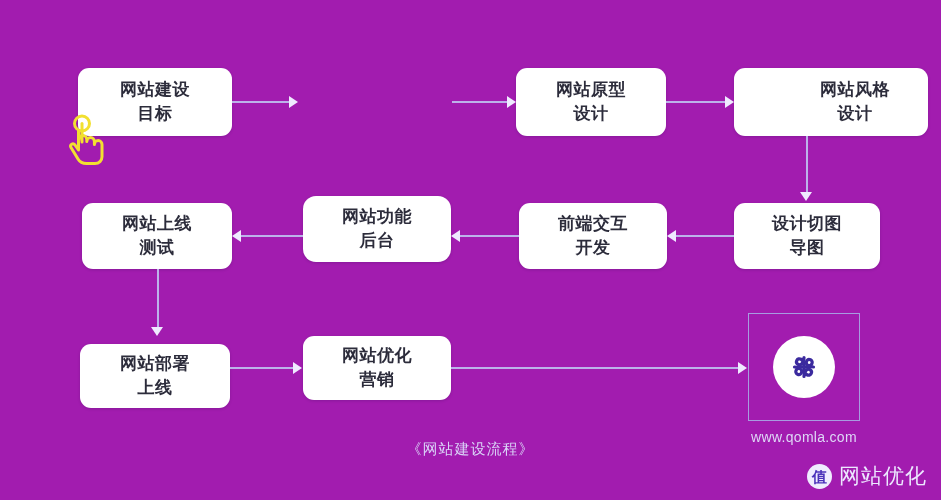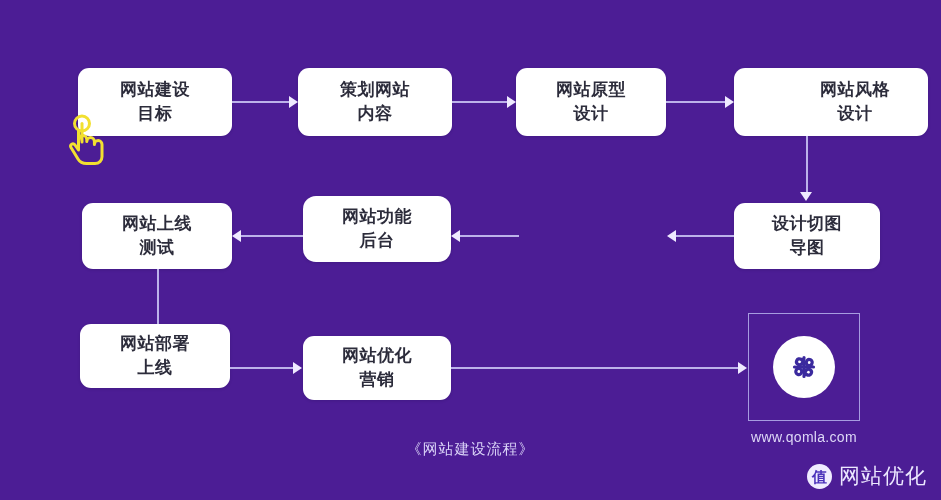--- a/index.html
+++ b/index.html
@@ -9,21 +9,21 @@
   body {
     width: 941px;
     height: 500px;
     overflow: hidden;
     font-family: "Liberation Sans", "DejaVu Sans", sans-serif;
   }
   #canvas {
     position: relative;
     width: 941px;
     height: 500px;
-    background: #4c1d95;
+    background: #a21caf;
     overflow: hidden;
   }
   
   .node {
     position: absolute;
     background: #ffffff;
     border-radius: 11px;
     display: flex;
     align-items: center;
     justify-content: center;
@@ -149,24 +149,20 @@
 </style>
 </head>
 <body>
 
 <div id="canvas">
 
   <div class="node" style="left:78px; top:68px; width:154px; height:68px;">
     <span class="label">网站建设
 目标</span>
   </div>
-  <div class="node" style="left:298px; top:68px; width:154px; height:68px;">
-    <span class="label">策划网站
-内容</span>
-  </div>
   <div class="node" style="left:516px; top:68px; width:150px; height:68px;">
     <span class="label">网站原型
 设计</span>
   </div>
   <div class="node" style="left:734px; top:68px; width:146px; height:68px;padding-left:48px;">
     <span class="label">网站风格
 设计</span>
   </div>
 
   <div class="conn h" style="left:232px; top:101px; width:58px;"></div>
@@ -182,38 +178,42 @@
   <div class="arrow down" style="left:800px; top:192px;"></div>
 
   <div class="node" style="left:82px; top:203px; width:150px; height:66px;align-items:center;">
     <span class="label">网站上线
 测试</span>
   </div>
   <div class="node" style="left:303px; top:196px; width:148px; height:66px;border-radius:13px;">
     <span class="label">网站功能
 后台</span>
   </div>
+  <div class="node" style="left:519px; top:203px; width:148px; height:66px;">
+    <span class="label">前端交互
+开发</span>
+  </div>
   <div class="node" style="left:734px; top:203px; width:146px; height:66px;">
     <span class="label">设计切图
 导图</span>
   </div>
 
   <div class="conn h" style="left:676px; top:235px; width:58px;"></div>
   <div class="arrow left" style="left:667px; top:230px;"></div>
 
   <div class="conn h" style="left:460px; top:235px; width:59px;"></div>
   <div class="arrow left" style="left:451px; top:230px;"></div>
 
   <div class="conn h" style="left:241px; top:235px; width:62px;"></div>
   <div class="arrow left" style="left:232px; top:230px;"></div>
 
   <div class="conn v" style="left:157px; top:269px; height:60px;"></div>
   <div class="arrow down" style="left:151px; top:327px;"></div>
 
-  <div class="node" style="left:80px; top:324px; width:150px; height:64px;align-items:center;">
+  <div class="node" style="left:80px; top:344px; width:150px; height:64px;align-items:center;">
     <span class="label">网站部署
 上线</span>
   </div>
   <div class="node" style="left:303px; top:336px; width:148px; height:64px;">
     <span class="label">网站优化
 营销</span>
   </div>
 
   <div class="conn h" style="left:230px; top:367px; width:64px;"></div>
   <div class="arrow right" style="left:293px; top:362px;"></div>

